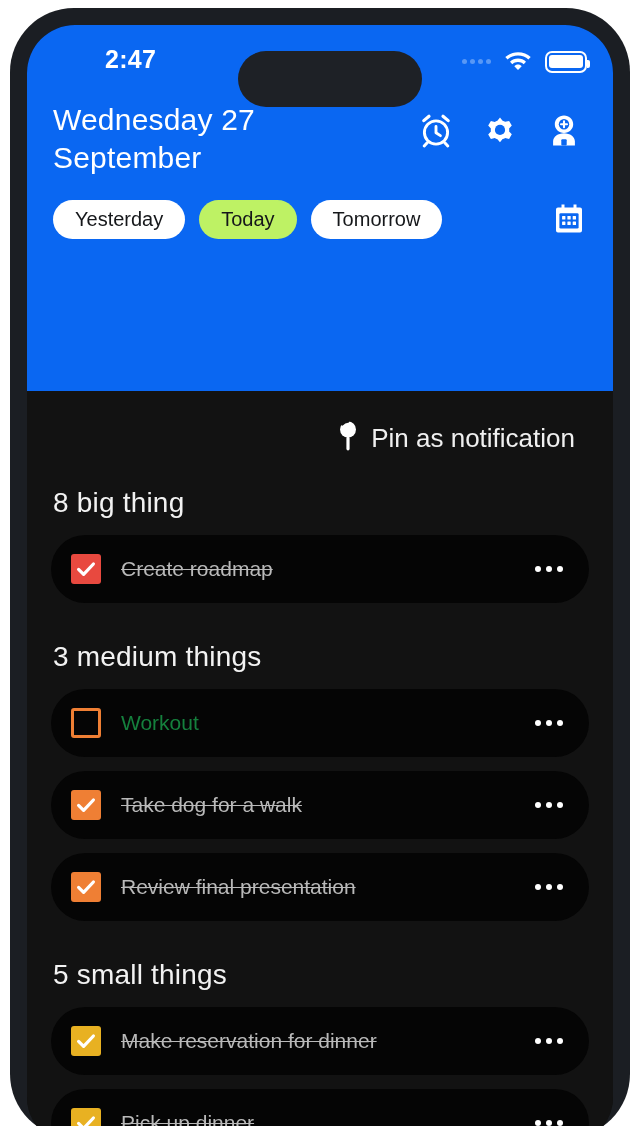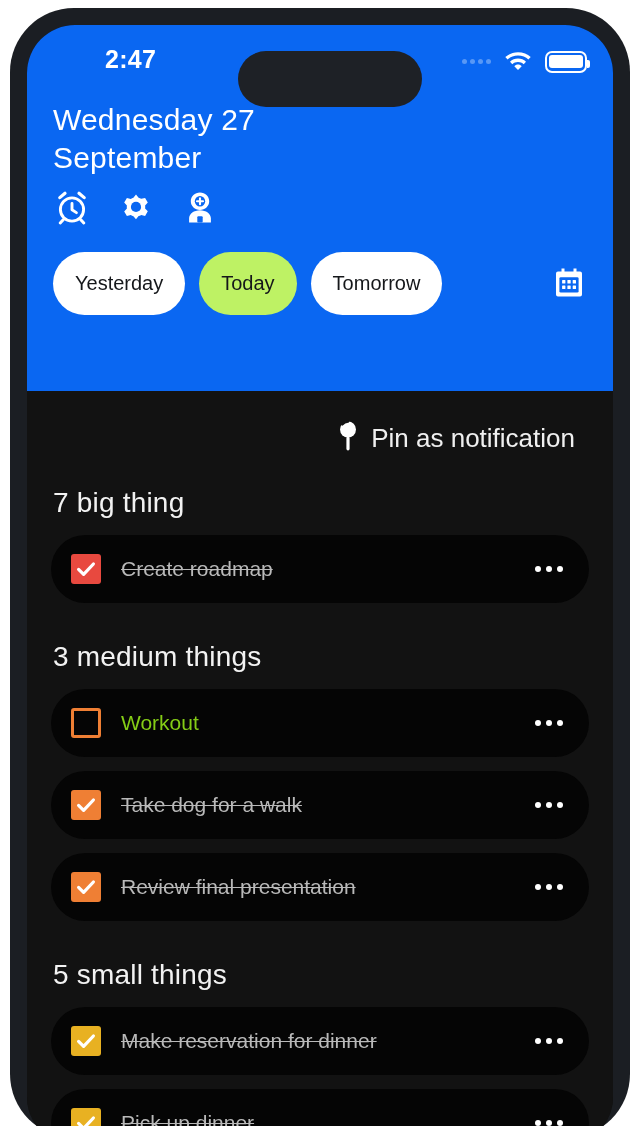--- a/index.html
+++ b/index.html
@@ -81,21 +81,20 @@
     width: 3px; height: 8px; background: #fff; border-radius: 0 2px 2px 0;
   }
   .battery i { display: block; width: 100%; height: 100%; background: #fff; border-radius: 3px; }
 
   
   #header-main {
     display: flex;
     align-items: flex-start;
     justify-content: space-between;
     padding: 8px 30px 0 26px;
-    flex-direction: column;
   }
   #page-title {
     color: #ffffff;
     font-size: 30px;
     font-weight: 300;
     line-height: 1.28;
     letter-spacing: .2px;
     max-width: 300px;
   }
   #header-actions {
@@ -108,21 +107,21 @@
 
   
   #day-tabs {
     display: flex;
     align-items: center;
     padding: 22px 26px 0 26px;
     gap: 14px;
   }
   .day-tab {
     border-radius: 999px;
-    padding: 20px 22px;
+    padding: 8px 22px;
     font-size: 20px;
     color: #15171a;
     background: #ffffff;
     white-space: nowrap;
     cursor: pointer;
     font-weight: 400;
   }
   .day-tab.active { background: #bef264; }
   #calendar-button {
     margin-left: auto;
@@ -179,21 +178,21 @@
     flex: 0 0 auto;
     display: flex; align-items: center; justify-content: center;
     cursor: pointer;
   }
   .checkbox.unchecked { background: transparent; border: 3px solid currentColor; }
   .checkbox.checked { border: none; }
   .checkbox svg { display: block; }
   .task-label {
     margin-left: 20px;
     font-size: 21px;
-    color: #84cc16;
+    color: #15803d;
     font-weight: 400;
     flex: 1 1 auto;
     white-space: nowrap;
   }
   .task-row.done .task-label {
     color: #b9b9b9;
     text-decoration: line-through;
     text-decoration-thickness: 1.4px;
   }
   .kebab {
@@ -301,21 +300,21 @@
             <circle cx="11" cy="10.5" r="8" fill="#fff"></circle>
             <path d="M5.2 5.4A8 8 0 0 1 11 2.6" fill="none" stroke="#121212" stroke-width="2.4" stroke-linecap="round"></path>
             <rect x="9.4" y="17.4" width="3.2" height="14" rx="1.6" fill="#fff"></rect>
           </svg>
         </span>
         <span id="pin-label">Pin as notification</span>
       </div>
 
       <div id="sections-container">
           <div class="section">
-            <div class="section-title">7 big thing</div>
+            <div class="section-title">8 big thing</div>
             <div class="task-row done">
               <span class="checkbox checked" style="color: rgb(232, 73, 63); background: rgb(232, 73, 63);">
                 <svg width="22" height="22" viewBox="0 0 22 22">
                   <path d="M3.6 11.4 8.6 16.4 18.4 6" fill="none" stroke="#fff" stroke-width="3.2" stroke-linecap="round" stroke-linejoin="round"></path>
                 </svg>
               </span>
               <span class="task-label">Create roadmap</span>
               <span class="kebab">
                 <i></i>
                 <i></i>

